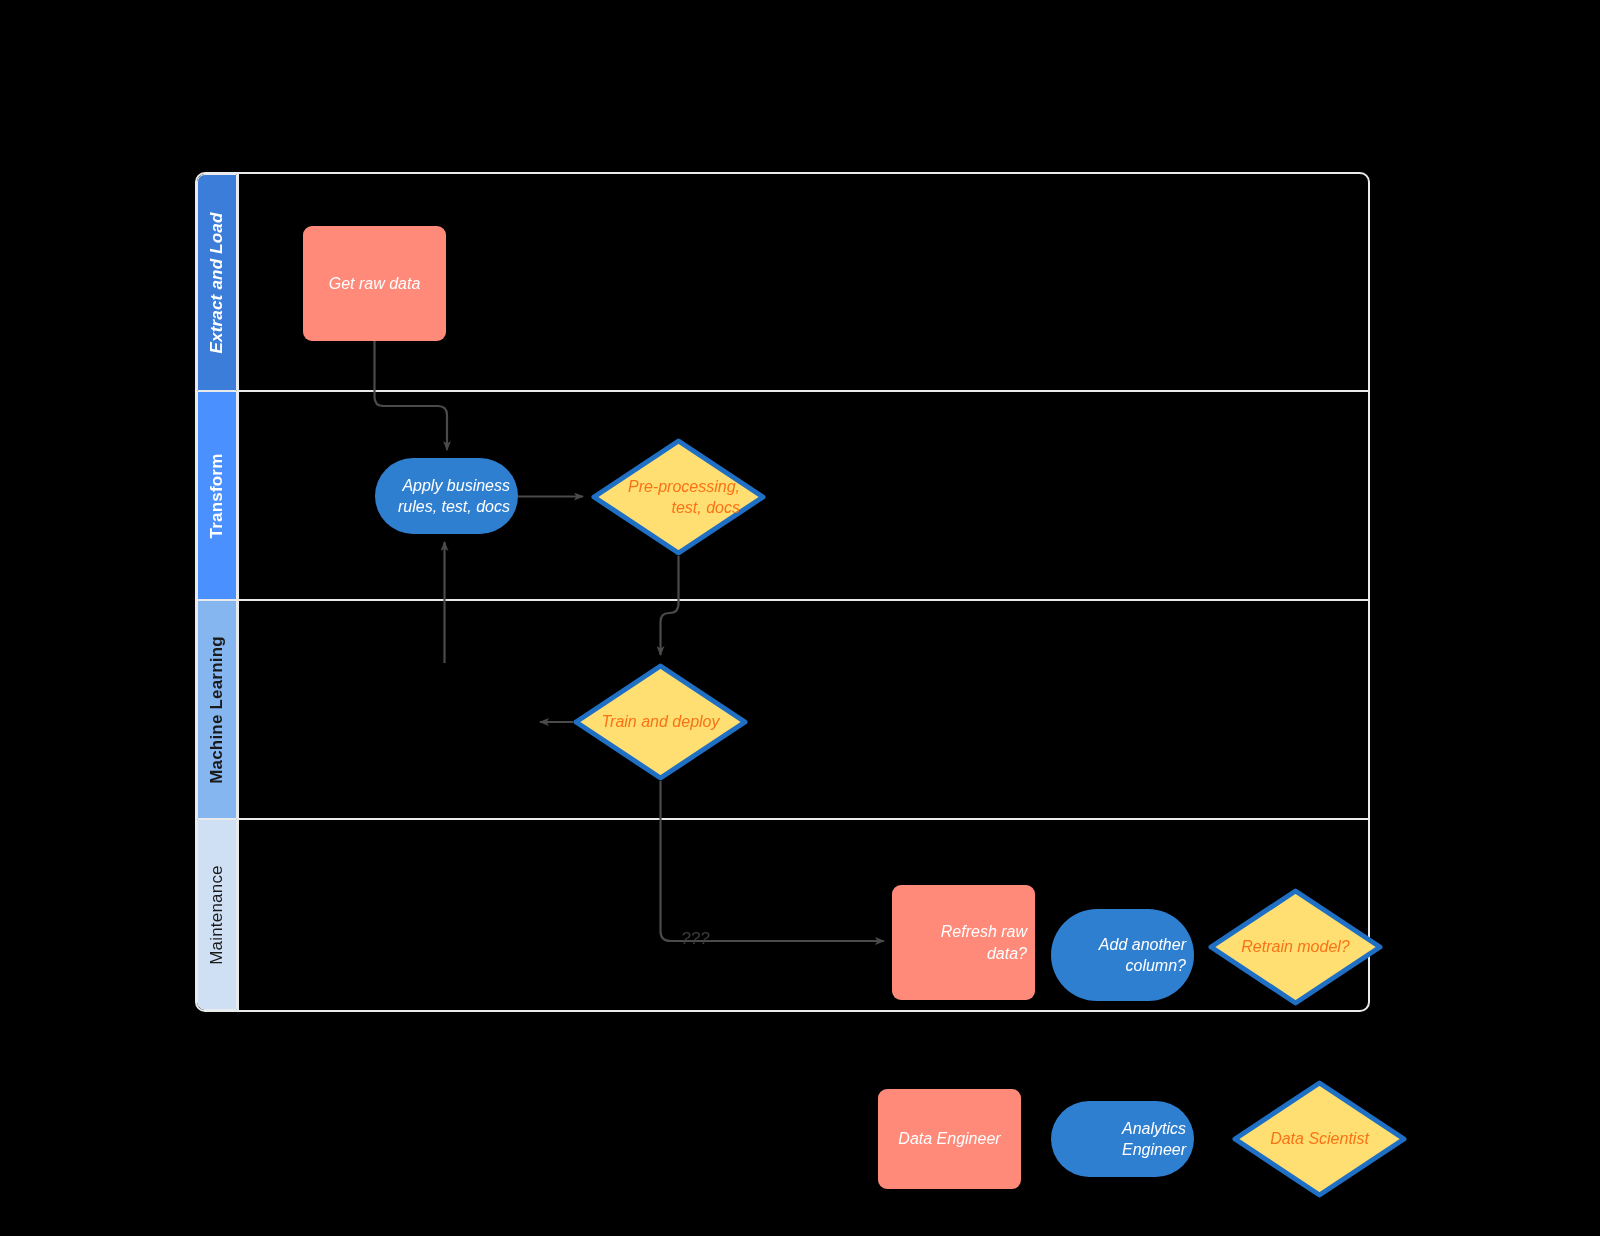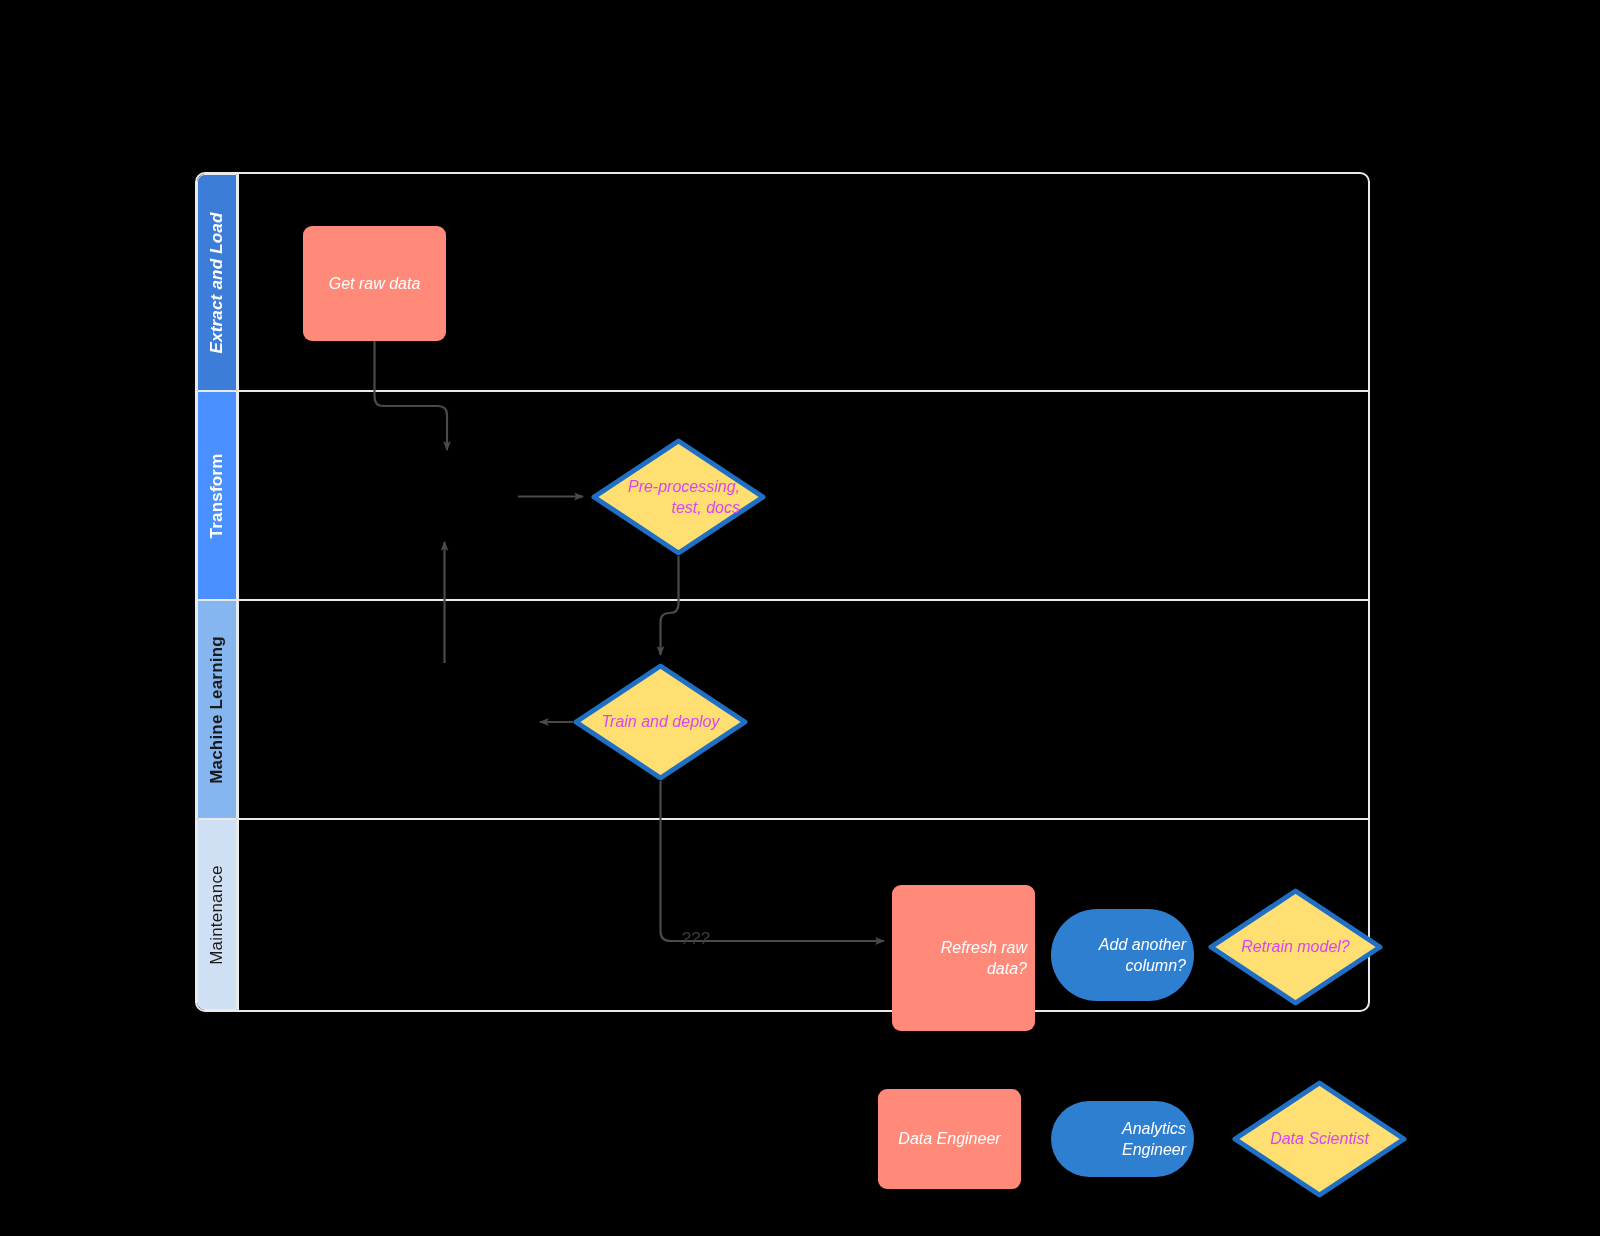--- a/index.html
+++ b/index.html
@@ -95,21 +95,21 @@
 
   
   .s-stadium {
     background: #2f7fd1;
     border-radius: 999px;
   }
   .s-stadium .shape-text { color: #ffffff; }
 
   
   .s-diamond { background: transparent; }
-  .s-diamond .shape-text { color: #d946ef; }
+  .s-diamond .shape-text { color: #f97316; }
   .s-diamond svg { position: absolute; left: 0; top: 0; }
 
   
   #connectors {
     position: absolute;
     left: 0; top: 0;
     width: 1600px;
     height: 1236px;
     pointer-events: none;
   }
@@ -169,37 +169,40 @@
 
     <path d="M 660.5,781 L 660.5,931 Q 660.5,941 670.5,941 L 884,941" fill="none" stroke="#4a4a4a" stroke-width="2.2" marker-end="url(#arrowhead)"></path>
   </svg>
 
   <div class="abs edge-label" style="left:681px; top:929px;">???</div>
 
   <div class="abs s-rect" style="left:303px; top:226px; width:143px; height:115px;">
     <div class="shape-text">Get raw data</div>
   </div>
 
+  <div class="abs s-stadium" style="left:375px; top:458px; width:143px; height:76px;">
+    <div class="shape-text">Apply business rules, test, docs</div>
+  </div>
 
   <div class="abs s-diamond" style="left:591px; top:438px; width:175px; height:118px;">
     <svg width="175" height="118" viewBox="0 0 175 118" xmlns="http://www.w3.org/2000/svg">
       <polygon points="87.5,3 172,59 87.5,115 3,59" fill="#ffdf72" stroke="#1f6fc4" stroke-width="5" stroke-linejoin="round"></polygon>
     </svg>
     <div class="shape-text" style="padding:0 26px;">Pre-processing, test, docs</div>
   </div>
 
 
   <div class="abs s-diamond" style="left:573px; top:663px; width:175px; height:118px;">
     <svg width="175" height="118" viewBox="0 0 175 118" xmlns="http://www.w3.org/2000/svg">
       <polygon points="87.5,3 172,59 87.5,115 3,59" fill="#ffdf72" stroke="#1f6fc4" stroke-width="5" stroke-linejoin="round"></polygon>
     </svg>
     <div class="shape-text" style="padding:0 14px;">Train and deploy</div>
   </div>
 
-  <div class="abs s-rect" style="left:892px; top:885px; width:143px; height:146px;">
+  <div class="abs s-rect" style="left:892px; top:885px; width:143px; height:115px;">
     <div class="shape-text">Refresh raw data?</div>
   </div>
 
   <div class="abs s-stadium" style="left:1051px; top:909px; width:143px; height:92px;">
     <div class="shape-text">Add another column?</div>
   </div>
 
   <div class="abs" style="left:860px; top:1070px; width:560px; height:140px;">
 
     <div class="abs s-rect" style="left:18px; top:19px; width:143px; height:100px;">

